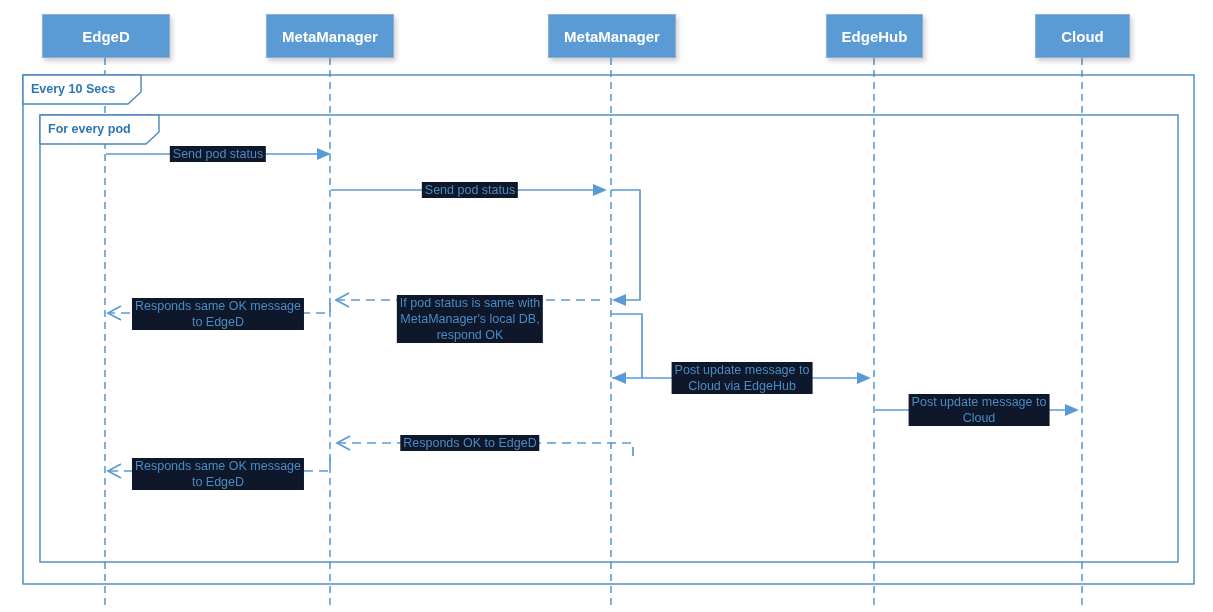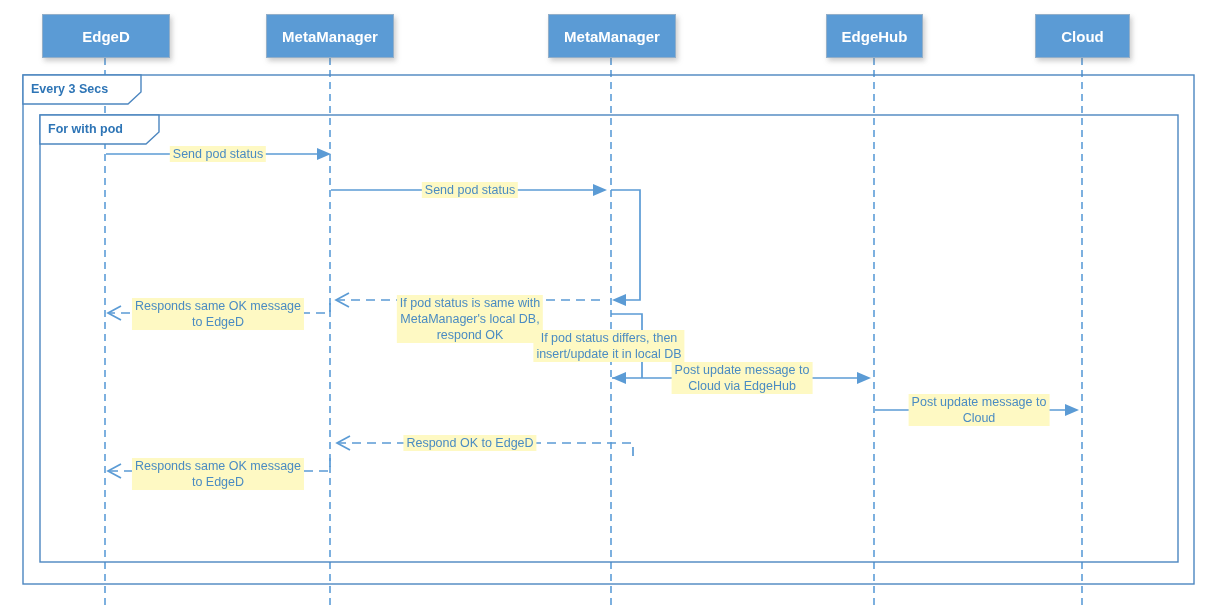--- a/index.html
+++ b/index.html
@@ -12,21 +12,21 @@
     position:absolute;top:14px;height:44px;
     background:#5B9BD5;border:1px solid #93AFC9;
     box-shadow:2px 3px 5px rgba(110,110,110,0.35);
     color:#ffffff;font-weight:bold;font-size:15px;
     display:flex;align-items:center;justify-content:center;
     box-sizing:border-box;
   }
   .msg-label{
     position:absolute;transform:translate(-50%,-50%);
     text-align:center;color:#4A8BC2;font-size:12.5px;line-height:16px;
-    background:#fef9c3;white-space:pre-line;padding:0 3px;z-index:3;
+    background:#0f172a;white-space:pre-line;padding:0 3px;z-index:3;
   }
   .tab-label{
     position:absolute;color:#2E75B6;font-weight:bold;font-size:12.5px;z-index:3;
   }
 </style>
 </head>
 <body>
 
 <div class="stage">
 
@@ -79,33 +79,31 @@
       <polyline points="121,464 108,471 121,478"></polyline>
     </g>
   </svg>
 
   <div class="participant" style="left:42px;width:128px;">EdgeD</div>
   <div class="participant" style="left:266px;width:128px;">MetaManager</div>
   <div class="participant" style="left:826px;width:97px;">EdgeHub</div>
   <div class="participant" style="left:548px;width:128px;">MetaManager</div>
   <div class="participant" style="left:1035px;width:95px;">Cloud</div>
 
-  <div class="tab-label" style="left:31px;top:82px;">Every 3 Secs</div>
-  <div class="tab-label" style="left:48px;top:122px;">For with pod</div>
+  <div class="tab-label" style="left:31px;top:82px;">Every 10 Secs</div>
+  <div class="tab-label" style="left:48px;top:122px;">For every pod</div>
 
   <div class="msg-label" style="left:218px;top:154px;">Send pod status</div>
   <div class="msg-label" style="left:470px;top:190px;">Send pod status</div>
   <div class="msg-label" style="left:470px;top:301px;margin-top:18px;">If pod status is same with
 MetaManager's local DB,
 respond OK</div>
   <div class="msg-label" style="left:218px;top:314px;">Responds same OK message
 to EdgeD</div>
-  <div class="msg-label" style="left:609px;top:346px;">If pod status differs, then
-insert/update it in local DB</div>
   <div class="msg-label" style="left:742px;top:378px;">Post update message to
 Cloud via EdgeHub</div>
   <div class="msg-label" style="left:979px;top:410px;">Post update message to
 Cloud</div>
-  <div class="msg-label" style="left:470px;top:443px;">Respond OK to EdgeD</div>
+  <div class="msg-label" style="left:470px;top:443px;">Responds OK to EdgeD</div>
   <div class="msg-label" style="left:218px;top:474px;">Responds same OK message
 to EdgeD</div>
 
 </div>
 
 </body></html>

